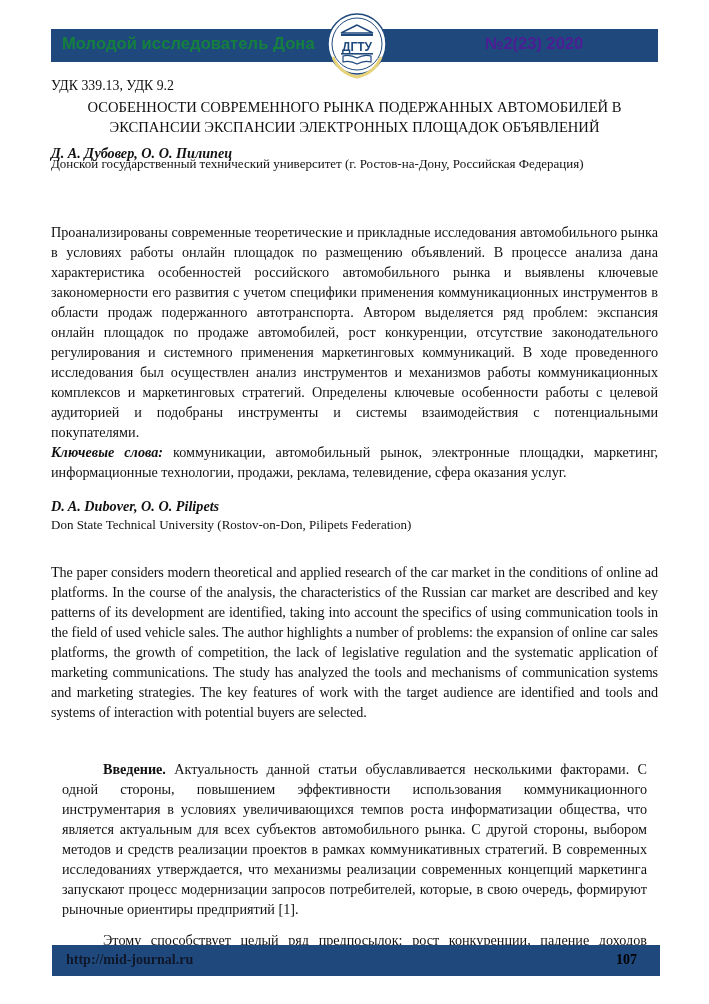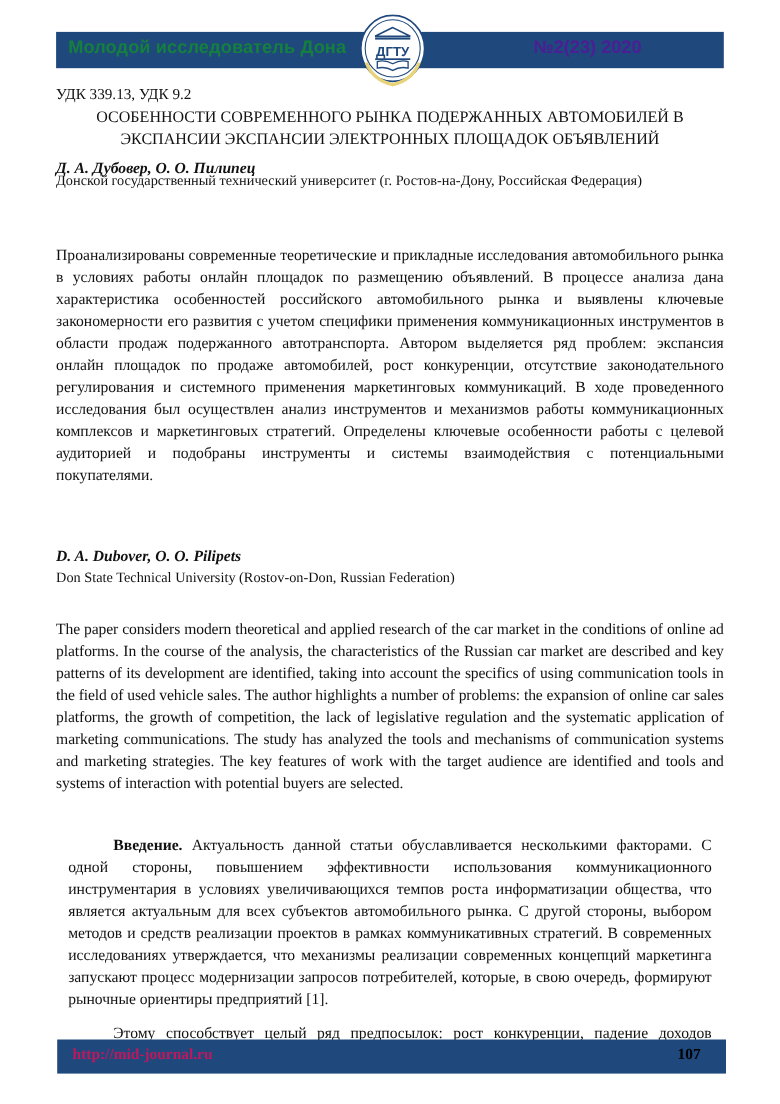--- a/index.html
+++ b/index.html
@@ -17,21 +17,21 @@
   .udk { top: 76px; font-size: 13.8px; }
   .title-ru { top: 97px; font-size: 14.6px; line-height: 20px; }
   .authors { font-style: italic; font-weight: bold; font-size: 14.2px; }
   .affil { font-size: 13px; }
   .abs p { margin: 0; }
   .kw-label { font-weight: bold; font-style: italic; }
   .intro p { margin: 11px; text-indent: 41px; }
   .intro .lead { font-weight: bold; }
   .ftr { position: absolute; left: 52px; top: 945px; width: 608px; height: 31px; background: #1f497d; }
   .ftr-url { position: absolute; left: 66px; top: 952px; font-family: "Liberation Serif", serif;
-             font-weight: bold; font-size: 14px; color: #be185d; }
+             font-weight: bold; font-size: 14px; color: #0f172a; }
   .ftr-page { position: absolute; left: 616px; top: 952px; font-family: "Liberation Serif", serif;
               font-weight: bold; font-size: 14px; color: #000000; }
 </style>
 </head>
 <body>
 
 <div class="hdr"></div>
 <div class="hdr-title">Молодой исследователь Дона</div>
 <div class="hdr-issue">№2(23) 2020</div>
 
@@ -49,26 +49,27 @@
 <div class="txt udk">УДК 339.13, УДК 9.2</div>
 <div class="txt center title-ru">
   <div>ОСОБЕННОСТИ СОВРЕМЕННОГО РЫНКА ПОДЕРЖАННЫХ АВТОМОБИЛЕЙ В</div>
   <div>ЭКСПАНСИИ ЭКСПАНСИИ ЭЛЕКТРОННЫХ ПЛОЩАДОК ОБЪЯВЛЕНИЙ</div>
 </div>
 <div class="txt authors" style="top:143px;">Д. А. Дубовер, О. О. Пилипец</div>
 <div class="txt affil" style="top:154px;">Донской государственный технический университет (г. Ростов-на-Дону, Российская Федерация)</div>
 
 <div class="txt just abs" style="top:196px;margin-top:26px;">
   <p>Проанализированы современные теоретические и прикладные исследования автомобильного рынка в условиях работы онлайн площадок по размещению объявлений. В процессе анализа дана характеристика особенностей российского автомобильного рынка и выявлены ключевые закономерности его развития с учетом специфики применения коммуникационных инструментов в области продаж подержанного автотранспорта. Автором выделяется ряд проблем: экспансия онлайн площадок по продаже автомобилей, рост конкуренции, отсутствие законодательного регулирования и системного применения маркетинговых коммуникаций. В ходе проведенного исследования был осуществлен анализ инструментов и механизмов работы коммуникационных комплексов и маркетинговых стратегий. Определены ключевые особенности работы с целевой аудиторией и подобраны инструменты и системы взаимодействия с потенциальными покупателями.</p>
+  <p><span class="kw-label">Ключевые слова:</span><span> коммуникации, автомобильный рынок, электронные площадки, маркетинг, информационные технологии, продажи, реклама, телевидение, сфера оказания услуг.</span></p>
 </div>
 
 <div class="txt center" style="top:453px; font-size:14.2px;">
 </div>
 <div class="txt authors" style="top:496px;">D. A. Dubover, O. O. Pilipets</div>
-<div class="txt affil" style="top:515px;">Don State Technical University (Rostov-on-Don, Russian Federation)</div>
+<div class="txt affil" style="top:515px;">Don State Technical University (Rostov-on-Don, Pilipets Federation)</div>
 
 <div class="txt just abs" style="top:542px; letter-spacing:-0.1px;margin-top:20px;">
   <p>The paper considers modern theoretical and applied research of the car market in the conditions of online ad platforms. In the course of the analysis, the characteristics of the Russian car market are described and key patterns of its development are identified, taking into account the specifics of using communication tools in the field of used vehicle sales. The author highlights a number of problems: the expansion of online car sales platforms, the growth of competition, the lack of legislative regulation and the systematic application of marketing communications. The study has analyzed the tools and mechanisms of communication systems and marketing strategies. The key features of work with the target audience are identified and tools and systems of interaction with potential buyers are selected.</p>
 </div>
 
 <div class="txt just intro" style="top:748px;">
   <p><span class="lead">Введение.</span><span> Актуальность данной статьи обуславливается несколькими факторами. С одной стороны, повышением эффективности использования коммуникационного инструментария в условиях увеличивающихся темпов роста информатизации общества, что является актуальным для всех субъектов автомобильного рынка. С другой стороны, выбором методов и средств реализации проектов в рамках коммуникативных стратегий. В современных исследованиях утверждается, что механизмы реализации современных концепций маркетинга запускают процесс модернизации запросов потребителей, которые, в свою очередь, формируют рыночные ориентиры предприятий [1].</span></p>
   <p>Этому способствует целый ряд предпосылок: рост конкуренции, падение доходов потребителей и, как следствие, угроза падения оборота как единичных компаний, так и рынка в</p>
 </div>
 

